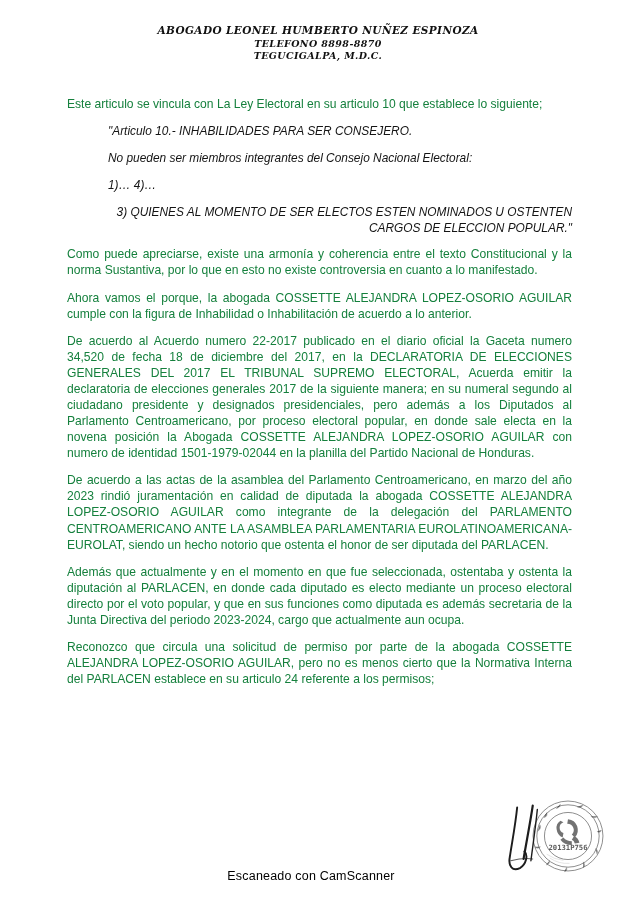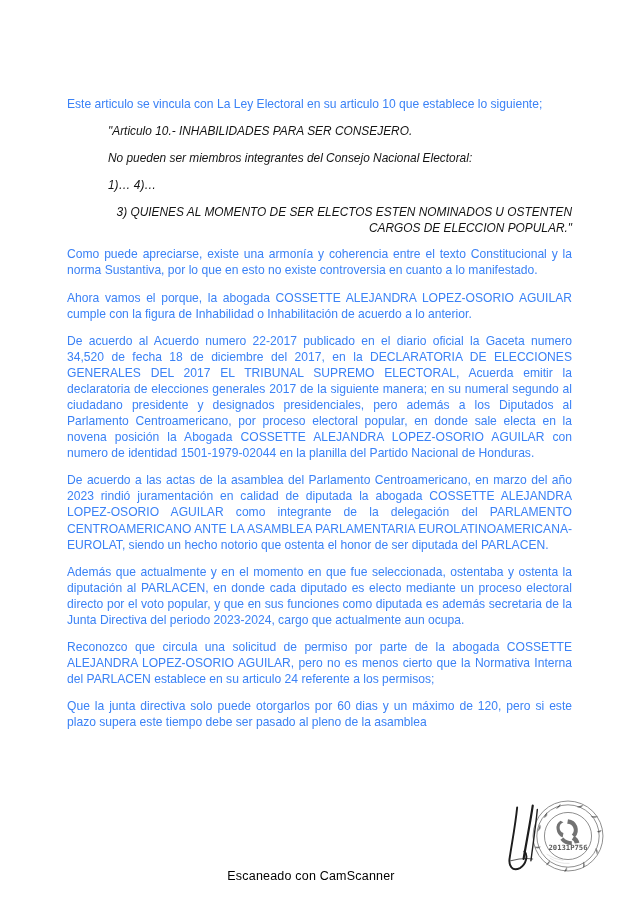--- a/index.html
+++ b/index.html
@@ -57,21 +57,21 @@
     top: 96px;
     width: 505px;
   }
 
   p.para {
     margin: 0 0 11px 0;
     font-size: 12.1px;
     line-height: 1.33;
     text-align: justify;
     text-justify: inter-word;
-    color: #3b82f6;
+    color: #15803d;
   }
   p.para:last-child { margin-bottom: 0; }
 
   p.quote {
     margin: 0 0 11px 0;
     padding-left: 41px;
     font-size: 11.9px;
     line-height: 1.35;
     font-style: italic;
     text-align: left;
@@ -115,34 +115,38 @@
     font-size: 12.5px;
     color: #000000;
     letter-spacing: 0.2px;
   }
 </style>
 </head>
 <body>
 
 <div id="page">
 
+  <div class="letterhead">
+    <div class="lh-name">ABOGADO LEONEL HUMBERTO NUÑEZ ESPINOZA</div>
+    <div class="lh-phone">TELEFONO 8898-8870</div>
+    <div class="lh-city">TEGUCIGALPA, M.D.C.</div>
+  </div>
 
   <div class="doc-body">
     <p class="para">Este articulo se vincula con La Ley Electoral en su articulo 10 que establece lo siguiente;</p>
     <p class="quote">"Articulo 10.- INHABILIDADES PARA SER CONSEJERO.</p>
     <p class="quote">No pueden ser miembros integrantes del Consejo Nacional Electoral:</p>
     <p class="quote">1)…    4)…</p>
     <p class="quote tight">3) QUIENES AL MOMENTO DE SER ELECTOS ESTEN NOMINADOS U OSTENTEN CARGOS DE ELECCION POPULAR."</p>
     <p class="para">Como puede apreciarse, existe una armonía y coherencia entre el texto Constitucional y la norma Sustantiva, por lo que en esto no existe controversia en cuanto a lo manifestado.</p>
     <p class="para">Ahora vamos el porque, la abogada COSSETTE ALEJANDRA LOPEZ-OSORIO AGUILAR cumple con la figura de Inhabilidad o Inhabilitación de acuerdo a lo anterior.</p>
     <p class="para">De acuerdo al Acuerdo numero 22-2017 publicado en el diario oficial la Gaceta numero 34,520 de fecha 18 de diciembre del 2017, en la DECLARATORIA DE ELECCIONES GENERALES DEL 2017 EL TRIBUNAL SUPREMO ELECTORAL, Acuerda emitir la declaratoria de elecciones generales 2017 de la siguiente manera; en su numeral segundo al ciudadano presidente y designados presidenciales, pero además a los Diputados al Parlamento Centroamericano, por proceso electoral popular, en donde sale electa en la novena posición la Abogada COSSETTE ALEJANDRA LOPEZ-OSORIO AGUILAR con numero de identidad 1501-1979-02044 en la planilla del Partido Nacional de Honduras.</p>
     <p class="para">De acuerdo a las actas de la asamblea del Parlamento Centroamericano, en marzo del año 2023 rindió juramentación en calidad de diputada la abogada COSSETTE ALEJANDRA LOPEZ-OSORIO AGUILAR como integrante de la delegación del PARLAMENTO CENTROAMERICANO ANTE LA ASAMBLEA PARLAMENTARIA EUROLATINOAMERICANA-EUROLAT, siendo un hecho notorio que ostenta el honor de ser diputada del PARLACEN.</p>
     <p class="para">Además que actualmente y en el momento en que fue seleccionada, ostentaba y ostenta la diputación al PARLACEN, en donde cada diputado es electo mediante un proceso electoral directo por el voto popular, y que en sus funciones como diputada es además secretaria de la Junta Directiva del periodo 2023-2024, cargo que actualmente aun ocupa.</p>
     <p class="para">Reconozco que circula una solicitud de permiso por parte de la abogada COSSETTE ALEJANDRA LOPEZ-OSORIO AGUILAR, pero no es menos cierto que la Normativa Interna del PARLACEN establece en su articulo 24 referente a los permisos;</p>
-    <p class="para">Que la junta directiva solo puede otorgarlos por 60 dias y un máximo de 120, pero si este plazo supera este tiempo debe ser pasado al pleno de la asamblea</p>
   </div>
 
   <div class="sign-zone">
 
     <svg class="seal" viewBox="0 0 100 100" aria-hidden="true">
       <g fill="none" stroke="#5a5a5a" stroke-width="1.2" opacity="0.75">
         <circle cx="50" cy="50" r="46"></circle>
         <circle cx="50" cy="50" r="41"></circle>
         <circle cx="50" cy="50" r="31"></circle>
       </g>

